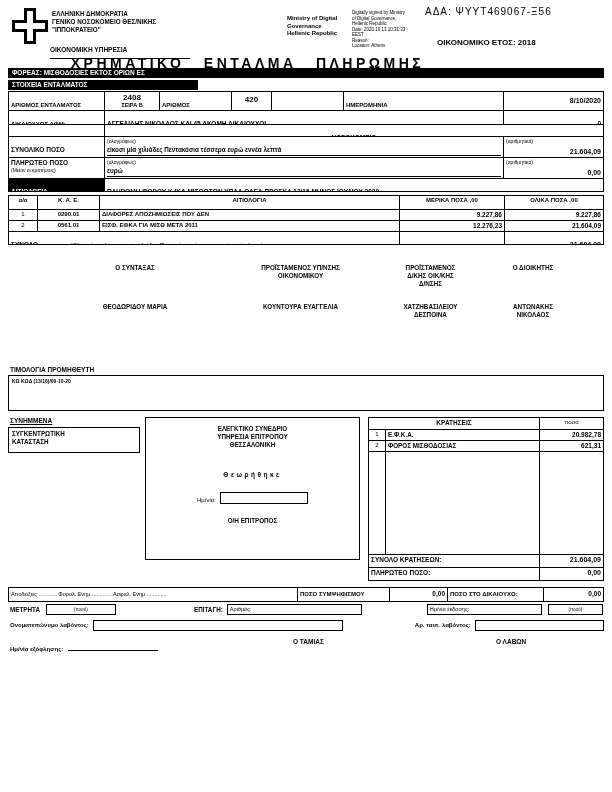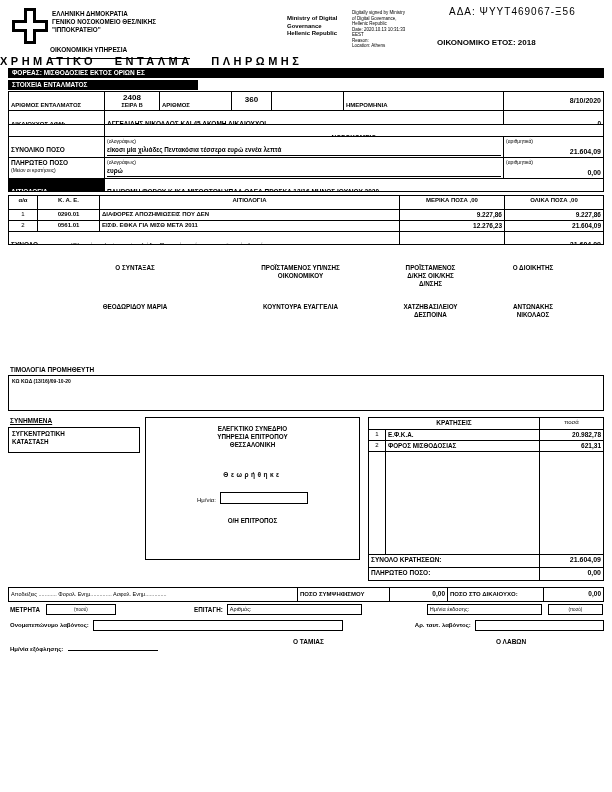--- a/index.html
+++ b/index.html
@@ -11,37 +11,37 @@
   .right { text-align:right; }
   .pre { white-space:pre-line; }
   .fs45 { font-size:4.5px; line-height:5.5px; }
   .fs5 { font-size:5px; line-height:6px; }
   .fs55 { font-size:5.5px; line-height:6.5px; }
   .fs6 { font-size:6px; line-height:7.5px; }
   .fs63 { font-size:6.3px; line-height:8px; }
   .fs65 { font-size:6.5px; line-height:8px; }
   .fs7 { font-size:7px; line-height:8.5px; }
   .fs8 { font-size:8px; line-height:9px; }
-  .fs10 { font-size:10px; line-height:12px;margin-left:24px; }
+  .fs10 { font-size:10px; line-height:12px; }
   .bar { position:absolute; background:#000; color:#fff; font-weight:bold; font-size:6.5px; line-height:10px; padding:0 4px; }
   .tbl { position:absolute; border:1px solid #000; background:#fff; }
   .trow { display:flex; }
   .trow + .trow { border-top:1px solid #000; }
   .tcell { padding:1px 2px; overflow:hidden; flex-shrink:0; min-width:0; }
   .tcell + .tcell { border-left:1px solid #000; }
   .flex1 { flex:1 1 auto; }
   .bar-cell { background:#000; color:#fff; }
   .amt { display:flex; flex-direction:column; justify-content:space-between; }
   .amount-words { border-bottom:1px solid #000; padding-bottom:1px; margin-top:2px; }
   .box { position:absolute; border:1px solid #000; background:#fff; }
   .abs { position:absolute; }
   .spaced { letter-spacing:2.5px; }
   .date-input { display:inline-block; width:88px; height:12px; border:1px solid #000; vertical-align:middle; margin-left:4px; background:#fff; }
   .field-box { border:1px solid #000; height:11px; background:#fff; }
-  #title { position:absolute; top:55px; left:0; width:495px; font-weight:bold; font-size:11px; letter-spacing:3.5px; word-spacing:12px; }
+  #title { position:absolute; top:55px; left:0; width:495px; text-align:center; font-weight:bold; font-size:14px; letter-spacing:3.5px; word-spacing:12px; }
 </style>
 </head>
 <body>
 
 <div class="page">
 
   <svg class="abs" style="left:12px;top:8px" width="36" height="36" viewBox="0 0 36 36">
     <rect x="12" y="0" width="12" height="36" fill="#000"></rect>
     <rect x="0" y="12" width="36" height="12" fill="#000"></rect>
     <rect x="15" y="3" width="6" height="30" fill="#fff"></rect>
@@ -79,21 +79,21 @@
         <span class="fs6 b">ΑΡΙΘΜΟΣ ΕΝΤΑΛΜΑΤΟΣ</span>
       </div>
       <div class="tcell center" style="width:55px">
         <div class="fs8 b">2408</div>
         <div class="fs55 b">ΣΕΙΡΑ Β</div>
       </div>
       <div class="tcell" style="width:72px">
         <span class="fs6 b">ΑΡΙΘΜΟΣ ΚΑΤΑΣΤΑΣΗΣ</span>
       </div>
       <div class="tcell center" style="width:40px">
-        <div class="fs8 b" style="margin-top:2px">360</div>
+        <div class="fs8 b" style="margin-top:2px">420</div>
       </div>
       <div class="tcell center pre" style="width:72px">
         
       </div>
       <div class="tcell" style="width:160px">
         <span class="fs6 b">ΗΜΕΡΟΜΗΝΙΑ</span>
       </div>
       <div class="tcell right flex1">
         <div class="fs7 b" style="margin-top:4px">8/10/2020</div>
       </div>

